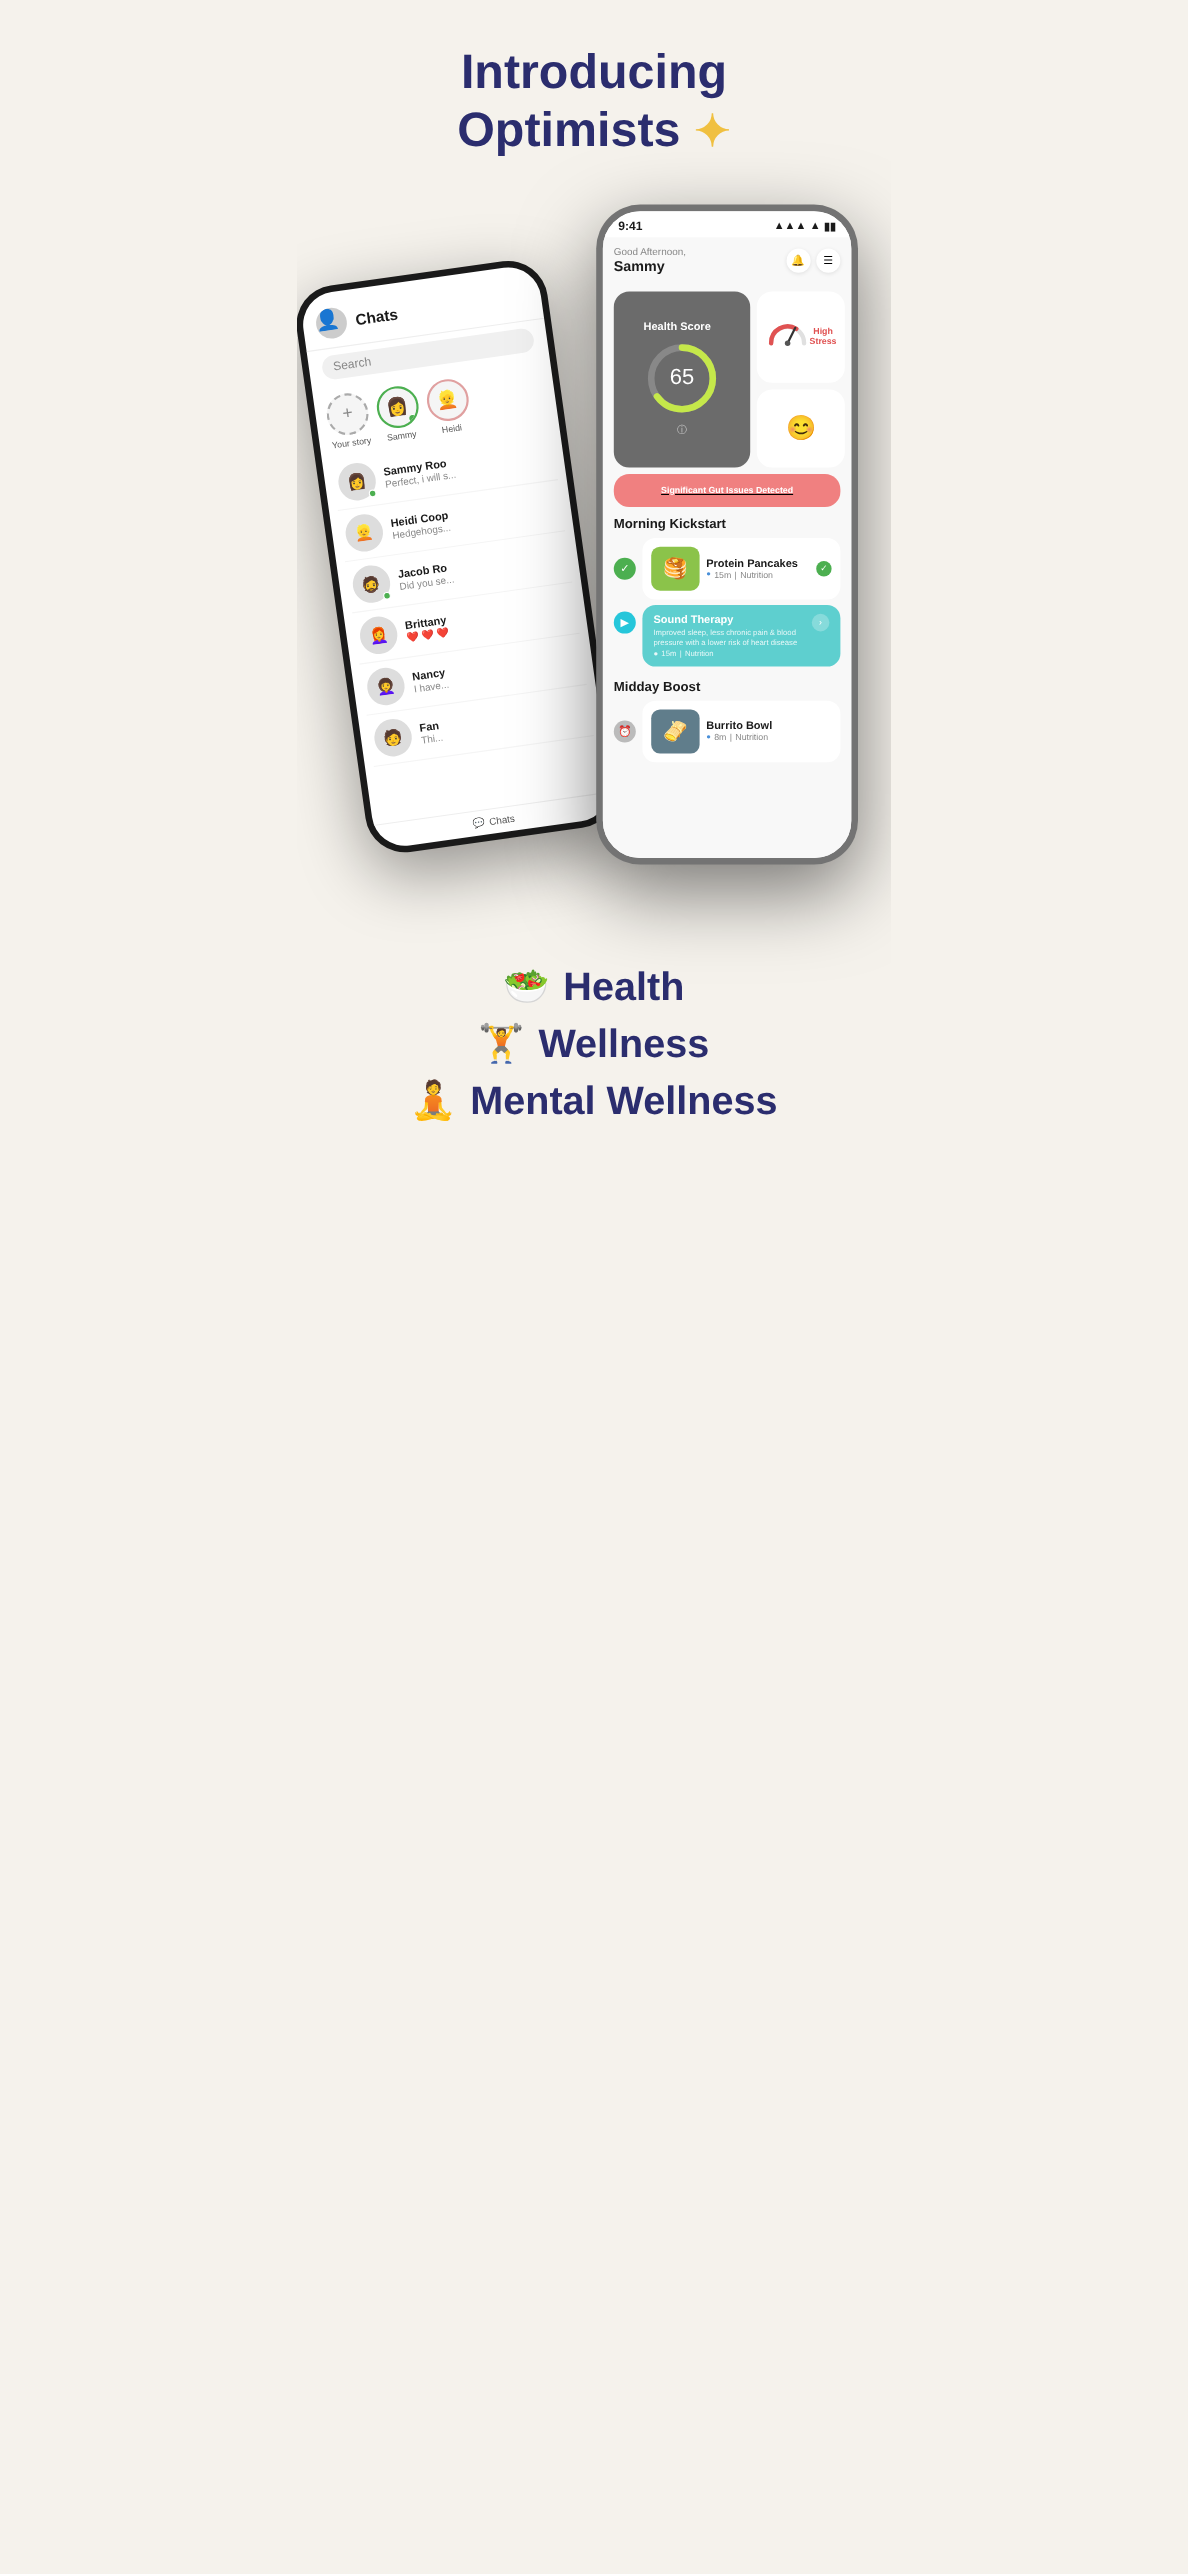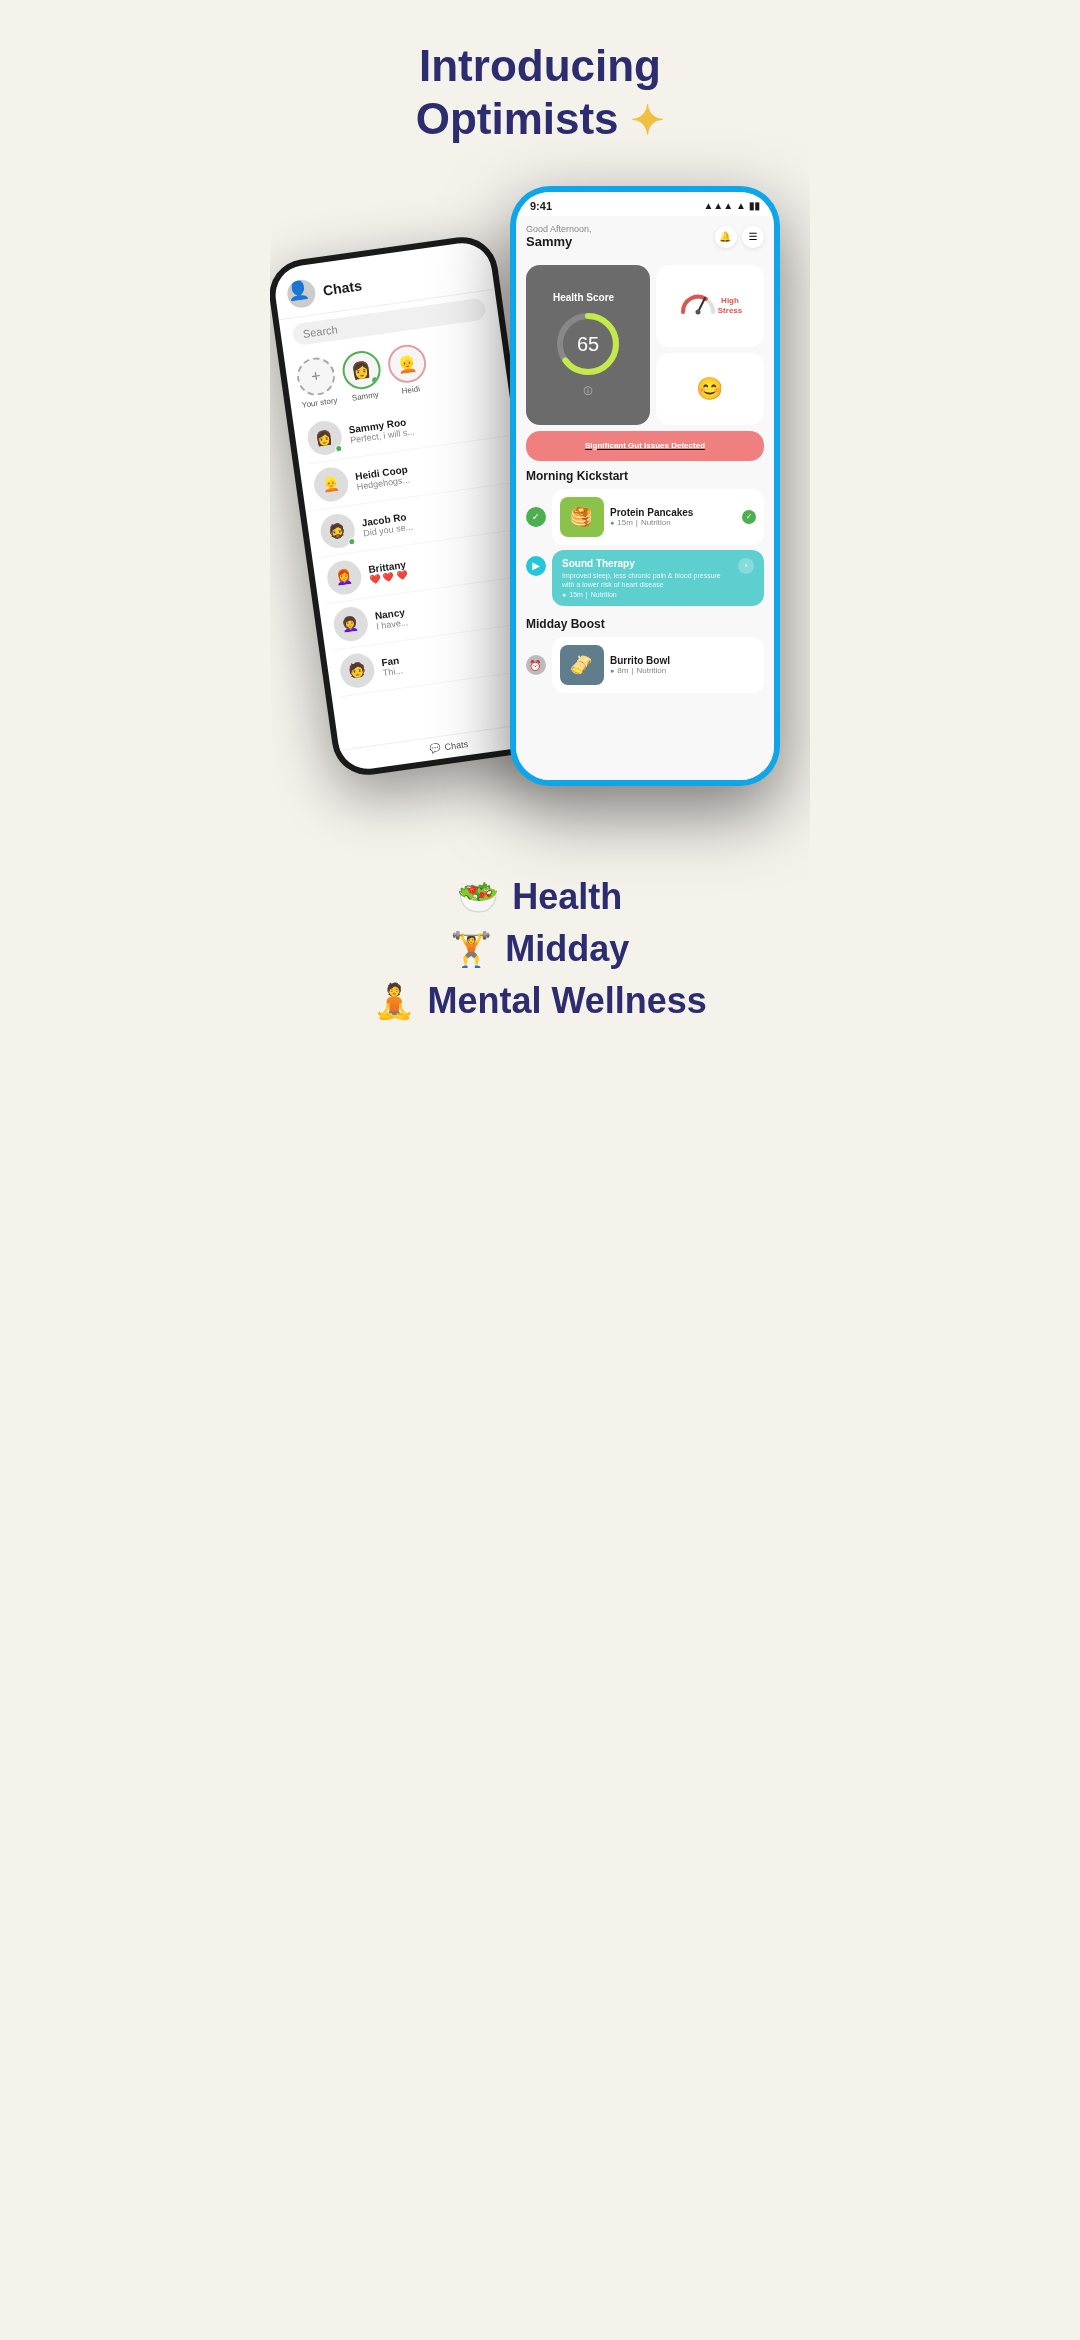--- a/index.html
+++ b/index.html
@@ -191,23 +191,23 @@
       border-top: 1px solid #eee;
       font-size: 9px;
       color: #555;
     }
 
     
     .phone-front {
       position: absolute;
       right: 0;
       top: 0;
-      width: 270px;
+      width: 238px;
       height: 600px;
-      background: #0ea5e9;
+      background: #737373;
       border-radius: 40px;
       padding: 6px;
       box-shadow: 0 25px 70px rgba(0,0,0,0.5);
       z-index: 2;
     }
 
     .phone-front-inner {
       background: #f8f8f8;
       border-radius: 34px;
       width: 100%;
@@ -715,21 +715,21 @@
   </div>
 
   <div class="bottom-section">
     <ul class="feature-list">
       <li class="feature-item">
         <span class="feature-emoji">🥗</span>
         <span>Health</span>
       </li>
       <li class="feature-item">
         <span class="feature-emoji">🏋️</span>
-        <span>Midday</span>
+        <span>Wellness</span>
       </li>
       <li class="feature-item">
         <span class="feature-emoji">🧘</span>
         <span>Mental Wellness</span>
       </li>
     </ul>
   </div>
 
 </div>
 

